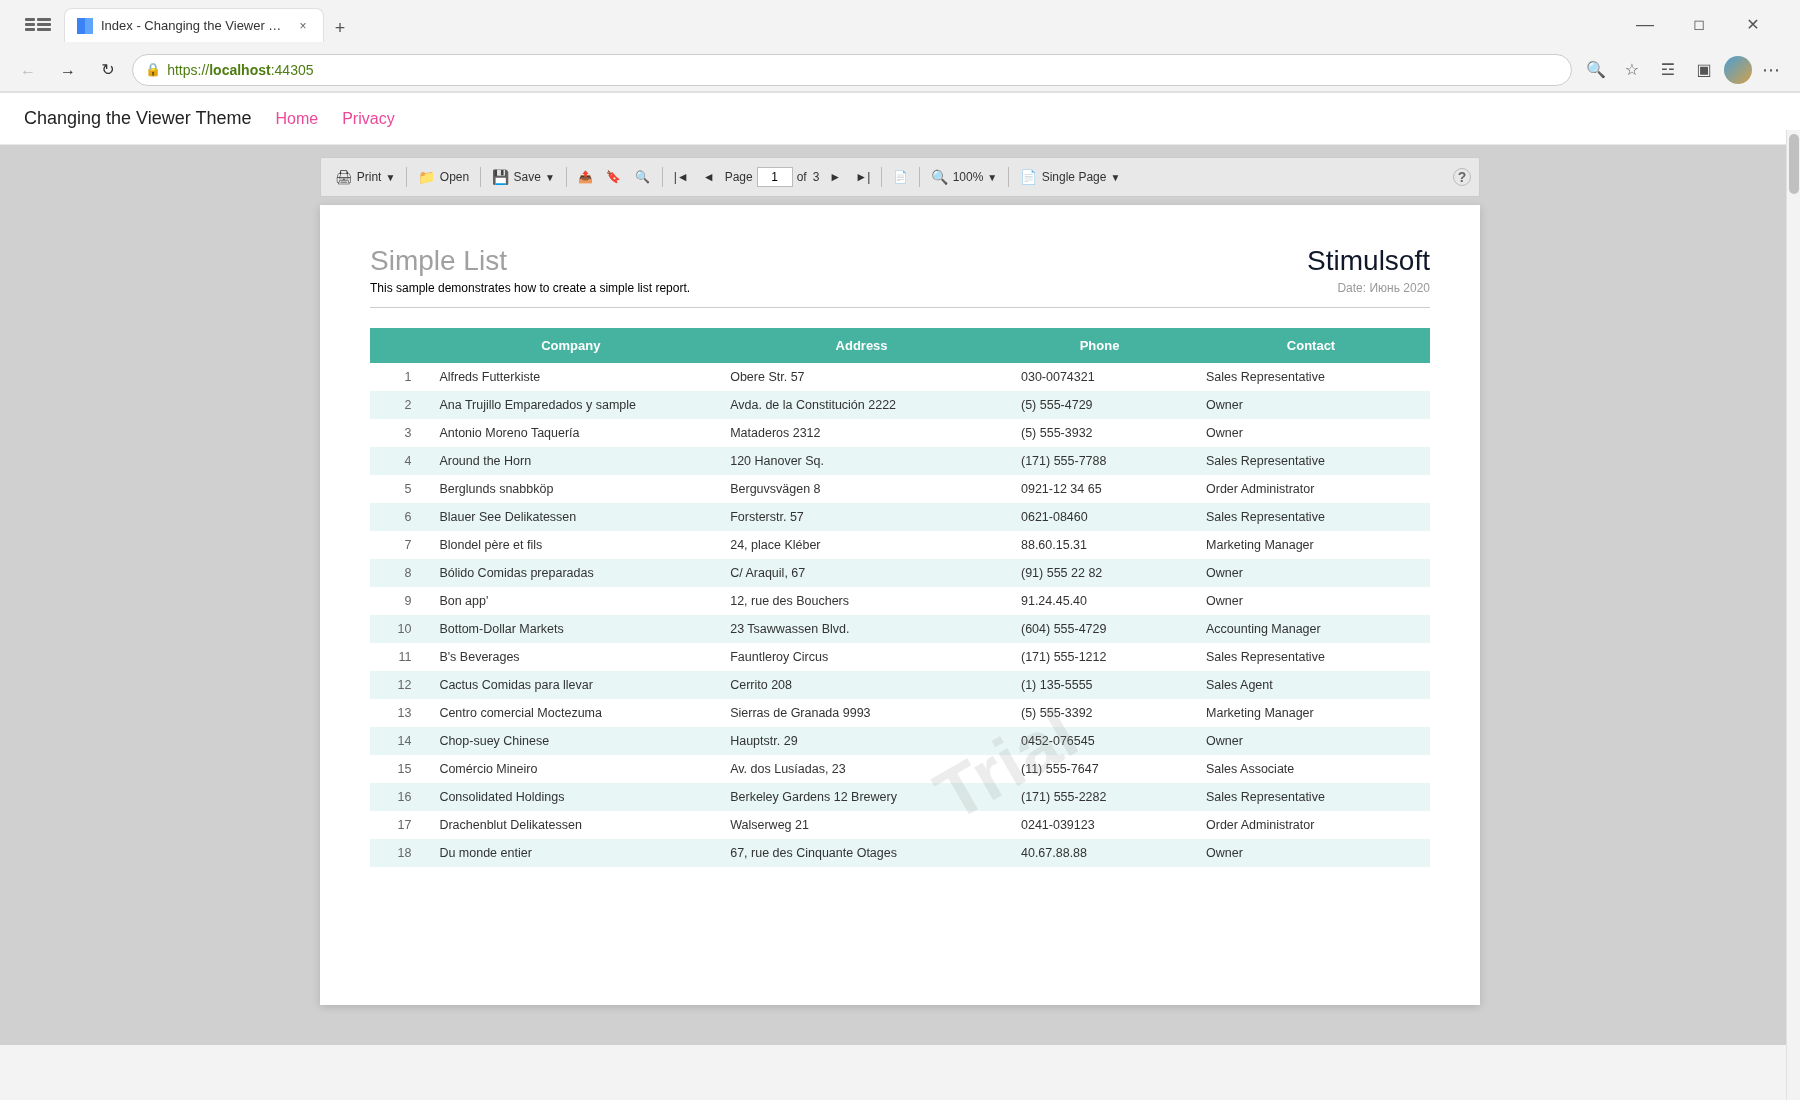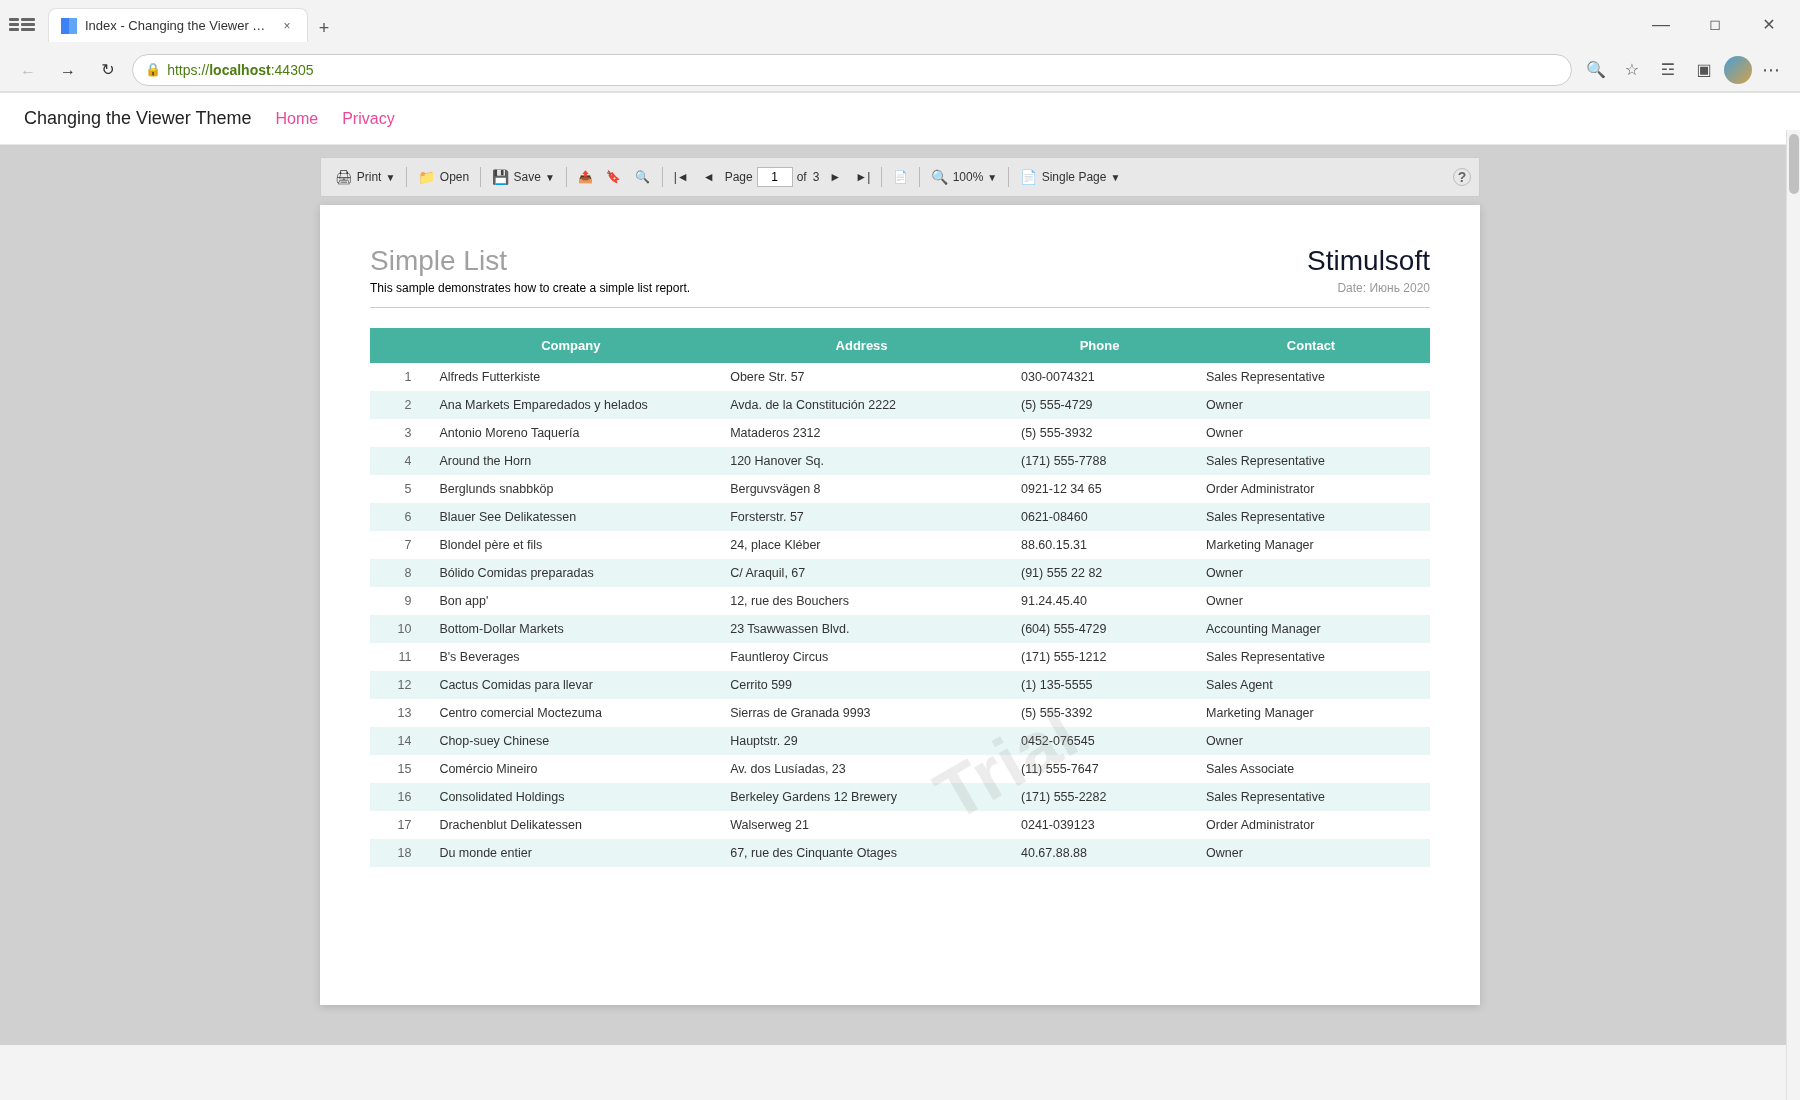--- a/index.html
+++ b/index.html
@@ -4,21 +4,21 @@
   <style>
     * { margin: 0; padding: 0; box-sizing: border-box; }
     body { font-family: 'Segoe UI', Arial, sans-serif; background: #f3f3f3; width: 1800px; height: 1100px; overflow: hidden; }
 
     
     .browser-chrome { background: #f3f3f3; border-bottom: 1px solid #e0e0e0; }
 
     
     .title-bar {
       display: flex; align-items: center; background: #f3f3f3;
-      height: 48px; padding: 0 8px; gap: 4px;
+      height: 48px; padding: 0 24px; gap: 4px;
     }
     .title-bar-left { display: flex; align-items: center; gap: 8px; }
     .sidebar-toggle {
       width: 28px; height: 28px; display: flex; align-items: center; justify-content: center;
       cursor: pointer; border-radius: 4px;
     }
     .sidebar-icon { display: grid; grid-template-columns: 10px 14px; gap: 2px; }
     .sidebar-icon .col1 { display: flex; flex-direction: column; gap: 2px; }
     .sidebar-icon .col2 { display: flex; flex-direction: column; gap: 2px; }
     .sidebar-icon span { background: #666; height: 3px; border-radius: 1px; }
@@ -322,21 +322,21 @@
       <tbody id="table-body">
       <tr>
     <td>1</td>
     <td>Alfreds Futterkiste</td>
     <td>Obere Str. 57</td>
     <td>030-0074321</td>
     <td>Sales Representative</td>
   </tr>
           <tr>
     <td>2</td>
-    <td>Ana Markets Emparedados y helados</td>
+    <td>Ana Trujillo Emparedados y sample</td>
     <td>Avda. de la Constitución 2222</td>
     <td>(5) 555-4729</td>
     <td>Owner</td>
   </tr>
           <tr>
     <td>3</td>
     <td>Antonio Moreno Taquería</td>
     <td>Mataderos  2312</td>
     <td>(5) 555-3932</td>
     <td>Owner</td>
@@ -393,21 +393,21 @@
           <tr>
     <td>11</td>
     <td>B's Beverages</td>
     <td>Fauntleroy Circus</td>
     <td>(171) 555-1212</td>
     <td>Sales Representative</td>
   </tr>
           <tr>
     <td>12</td>
     <td>Cactus Comidas para llevar</td>
-    <td>Cerrito 599</td>
+    <td>Cerrito 208</td>
     <td>(1) 135-5555</td>
     <td>Sales Agent</td>
   </tr>
           <tr>
     <td>13</td>
     <td>Centro comercial Moctezuma</td>
     <td>Sierras de Granada 9993</td>
     <td>(5) 555-3392</td>
     <td>Marketing Manager</td>
   </tr>

